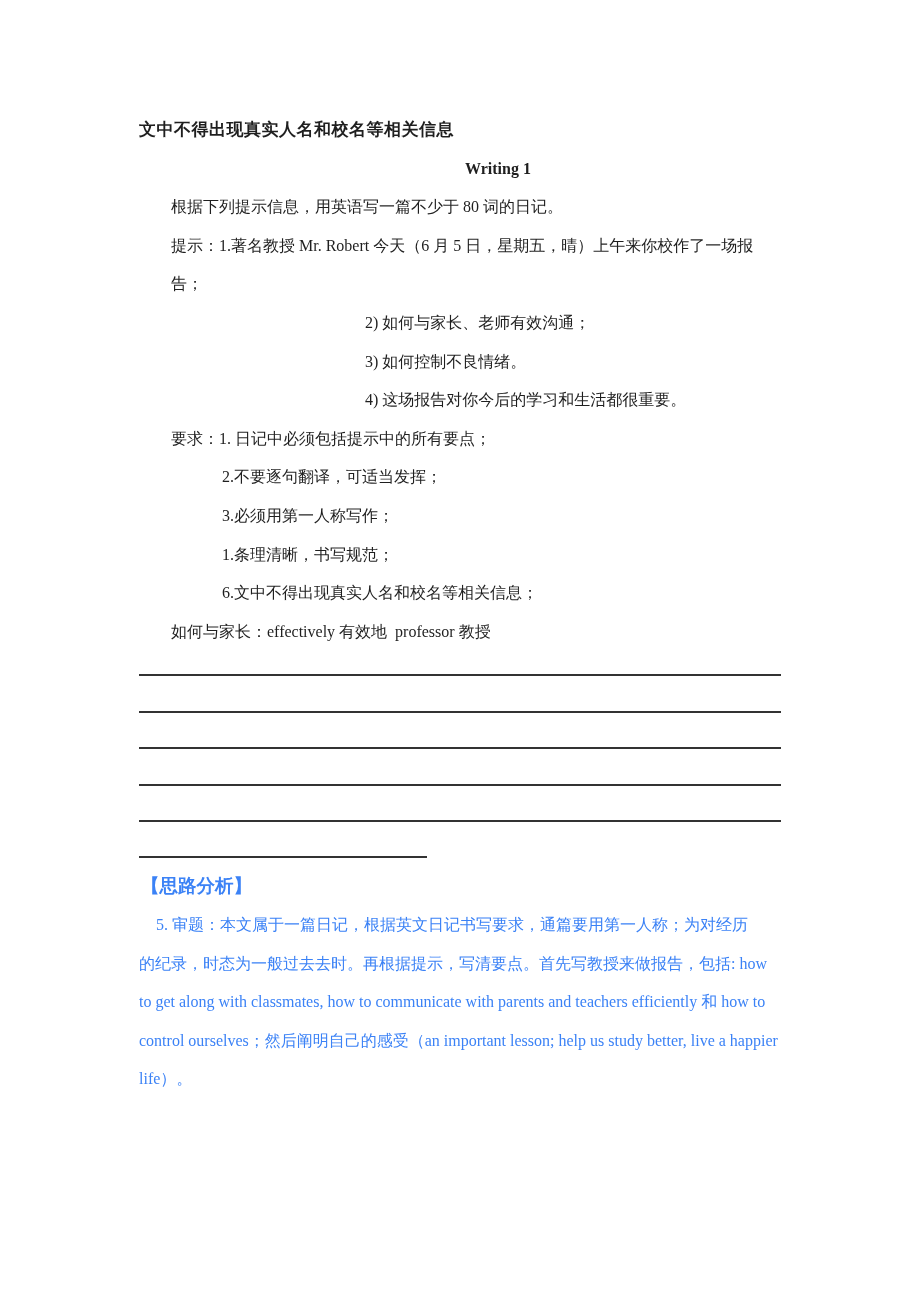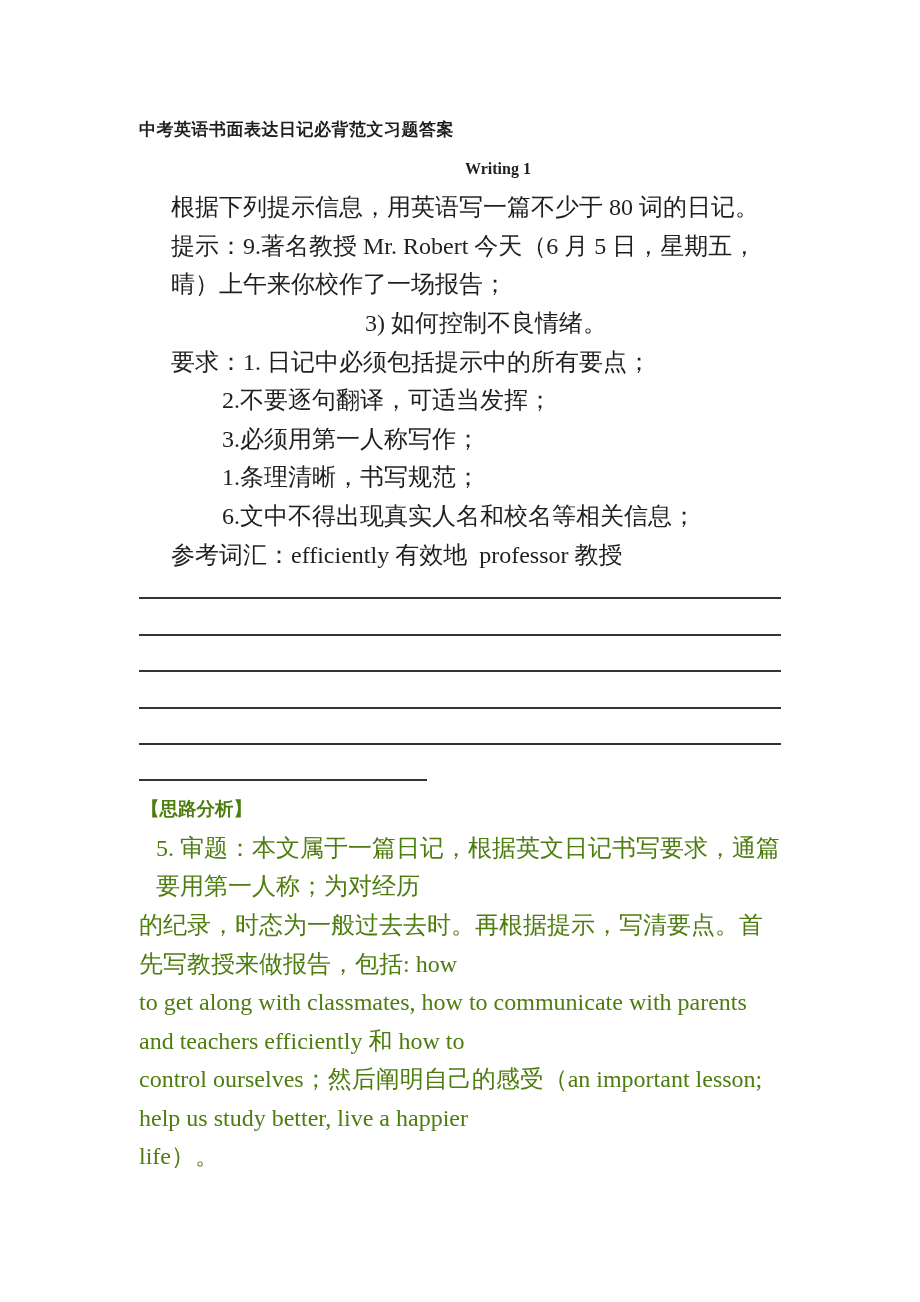--- a/index.html
+++ b/index.html
@@ -10,21 +10,21 @@
     background: #ffffff;
     font-family: "Liberation Serif", "DejaVu Serif", serif;
     color: #1f1f1f;
     overflow: hidden;
     box-sizing: border-box;
   }
   .content {
     padding: 111px 139px 0 139px;
   }
   .row {
-    font-size: 24px;
+    font-size: 16px;
     line-height: 38.6px;
     white-space: pre-wrap;
   }
   .doc-title {
     font-size: 17px;
     font-weight: bold;
     letter-spacing: 0.5px;
   }
   .writing-heading {
     font-weight: bold;
@@ -39,50 +39,52 @@
 
   .answer-area { }
   .write-line {
     border-bottom: 2px solid #333333;
     height: 34.5px;
   }
   .write-line.first { height: 23px; }
   .write-line.short { height: 34px; width: 288px; }
 
   .analysis { margin-top: 9px; }
-  .analysis .row { color: #4d7c0f; }
+  .analysis .row { color: #3b82f6; }
   .analysis-heading {
     font-weight: bold;
     font-size: 18.5px;
     padding-left: 2px;
   }
   .red-first-indent { padding-left: 17px; }
 </style>
 </head>
 <body>
 
 <div class="page">
   <div class="content">
 
-    <div class="row doc-title">中考英语书面表达日记必背范文习题答案</div>
+    <div class="row doc-title">文中不得出现真实人名和校名等相关信息</div>
 
     <div class="row writing-heading">Writing 1</div>
 
     <div class="row ind-para">根据下列提示信息，用英语写一篇不少于 80 词的日记。</div>
 
-    <div class="row ind-para">提示：9.著名教授 Mr. Robert 今天（6 月 5 日，星期五，晴）上午来你校作了一场报告；</div>
+    <div class="row ind-para">提示：1.著名教授 Mr. Robert 今天（6 月 5 日，星期五，晴）上午来你校作了一场报告；</div>
+    <div class="row ind-sub2">2) 如何与家长、老师有效沟通；</div>
     <div class="row ind-sub2">3) 如何控制不良情绪。</div>
+    <div class="row ind-sub2">4) 这场报告对你今后的学习和生活都很重要。</div>
 
     <div class="row ind-para">要求：1. 日记中必须包括提示中的所有要点；</div>
     <div class="row ind-req">2.不要逐句翻译，可适当发挥；</div>
     <div class="row ind-req">3.必须用第一人称写作；</div>
     <div class="row ind-req">1.条理清晰，书写规范；</div>
     <div class="row ind-req">6.文中不得出现真实人名和校名等相关信息；</div>
 
-    <div class="row ind-para">参考词汇：efficiently 有效地  professor 教授</div>
+    <div class="row ind-para">如何与家长：effectively 有效地  professor 教授</div>
 
     <div class="answer-area">
       <div class="write-line first"></div>
       <div class="write-line"></div>
       <div class="write-line"></div>
       <div class="write-line"></div>
       <div class="write-line"></div>
       <div class="write-line short"></div>
     </div>
 

